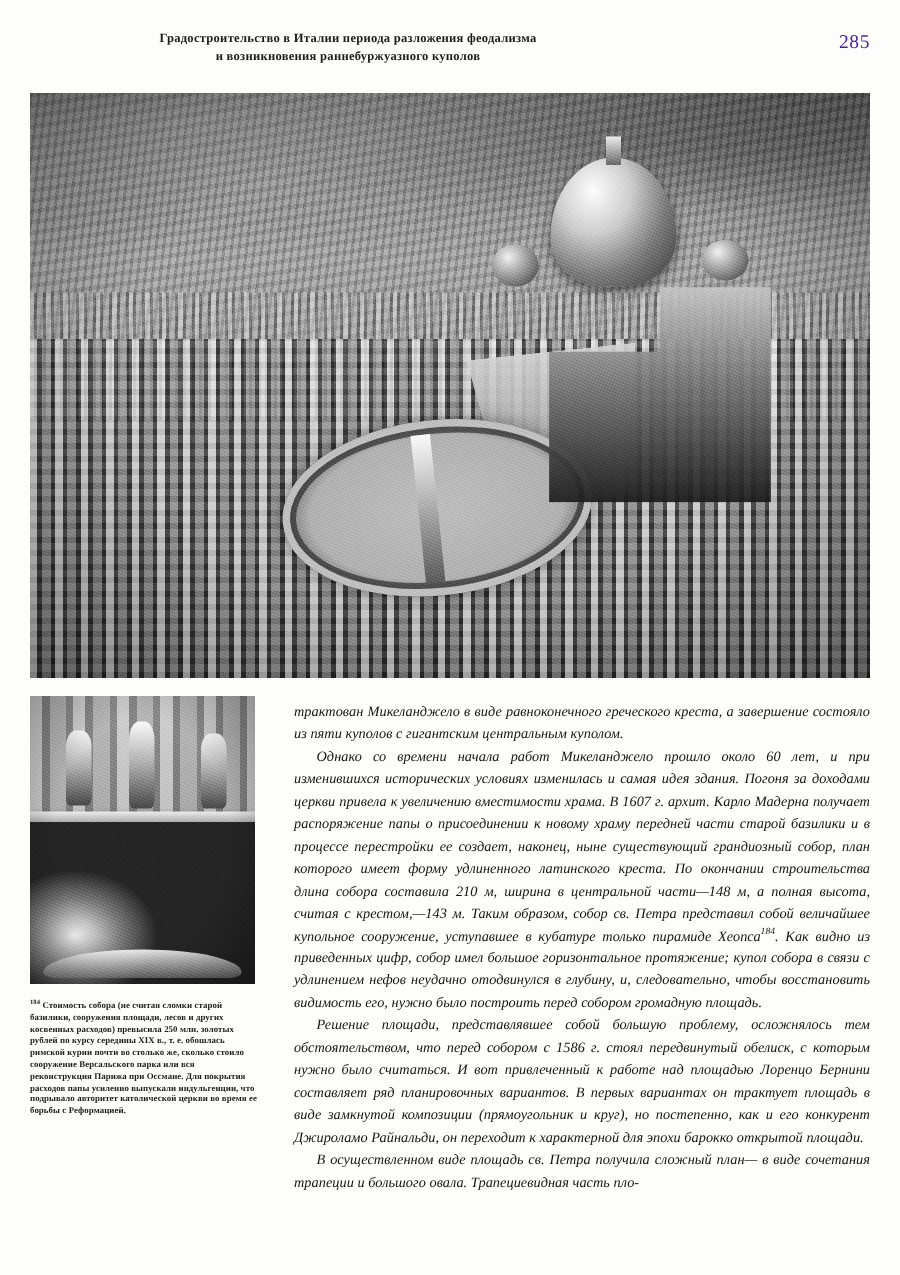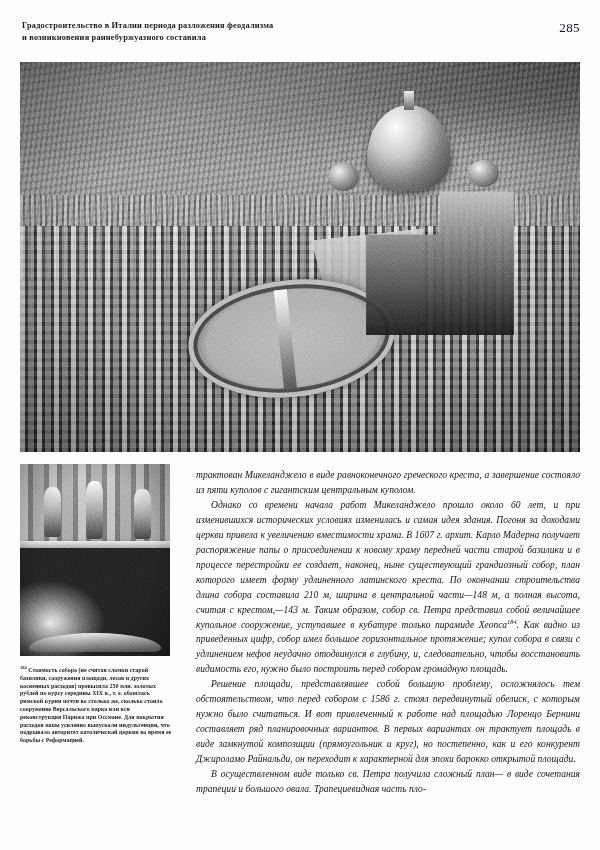--- a/index.html
+++ b/index.html
@@ -30,28 +30,29 @@
     left: 22px;
     top: 20px;
     width: 420px;
   }
   .running-head .line {
     font-size: 8.4px;
     font-weight: bold;
     letter-spacing: .18px;
     line-height: 12.4px;
     color: #1b1b1b;
+    text-align: center;
   }
   .folio {
     position: absolute;
     right: 20px;
     top: 20px;
     font-size: 13px;
     letter-spacing: .4px;
-    color: #0f172a;
+    color: #4c1d95;
   }
 
   
   .plate {
     position: absolute;
     overflow: hidden;
     background: #8d8d8a;
     filter: grayscale(100%) contrast(108%);
   }
 
@@ -293,21 +294,21 @@
     line-height: 0;
   }
 </style>
 </head>
 <body>
 
 <div class="page">
 
   <div class="running-head">
     <div class="line">Градостроительство в Италии периода разложения феодализма</div>
-    <div class="line">и возникновения раннебуржуазного составила</div>
+    <div class="line">и возникновения раннебуржуазного куполов</div>
   </div>
 
   <div class="folio">285</div>
 
   <div class="plate" id="plate-main">
     <div class="sky"></div>
     <div class="hills"></div>
     <div class="cityfar"></div>
     <div class="cityblocks"></div>
     <div class="trapezoid"></div>
@@ -335,16 +336,16 @@
 
   <div class="footnote">
     <span class="fn-mark">184</span>
     <span>Стоимость собора (не считая сломки старой базилики, сооружения площади, лесов и других косвенных расходов) превысила 250 млн. золотых рублей по курсу середины XIX в., т. е. обошлась римской курии почти во столько же, сколько стоило сооружение Версальского парка или вся реконструкция Парижа при Оссмане. Для покрытия расходов папы усиленно выпускали индульгенции, что подрывало авторитет католической церкви во время ее борьбы с Реформацией.</span>
   </div>
 
   <div class="body-col">
     <p>трактован Микеланджело в виде равноконечного греческого креста, а завершение состояло из пяти куполов с гигантским центральным куполом.</p>
     <p class="indent"><span>Однако со времени начала работ Микеланджело прошло около 60 лет, и при изменившихся исторических условиях изменилась и самая идея здания. Погоня за доходами церкви привела к увеличению вместимости храма. В 1607 г. архит. Карло Мадерна получает распоряжение папы о присоединении к новому храму передней части старой базилики и в процессе перестройки ее создает, наконец, ныне существующий грандиозный собор, план которого имеет форму удлиненного латинского креста. По окончании строительства длина собора составила 210 м, ширина в центральной части—148 м, а полная высота, считая с крестом,—143 м. Таким образом, собор св. Петра представил собой величайшее купольное сооружение, уступавшее в кубатуре только пирамиде Хеопса</span><sup>184</sup><span>. Как видно из приведенных цифр, собор имел большое горизонтальное протяжение; купол собора в связи с удлинением нефов неудачно отодвинулся в глубину, и, следовательно, чтобы восстановить видимость его, нужно было построить перед собором громадную площадь.</span></p>
     <p class="indent">Решение площади, представлявшее собой большую проблему, осложнялось тем обстоятельством, что перед собором с 1586 г. стоял передвинутый обелиск, с которым нужно было считаться. И вот привлеченный к работе над площадью Лоренцо Бернини составляет ряд планировочных вариантов. В первых вариантах он трактует площадь в виде замкнутой композиции (прямоугольник и круг), но постепенно, как и его конкурент Джироламо Райнальди, он переходит к характерной для эпохи барокко открытой площади.</p>
-    <p class="indent">В осуществленном виде только св. Петра получила сложный план— в виде сочетания трапеции и большого овала. Трапециевидная часть пло-</p>
+    <p class="indent">В осуществленном виде площадь св. Петра получила сложный план— в виде сочетания трапеции и большого овала. Трапециевидная часть пло-</p>
   </div>
 
 </div>
 
 </body></html>

